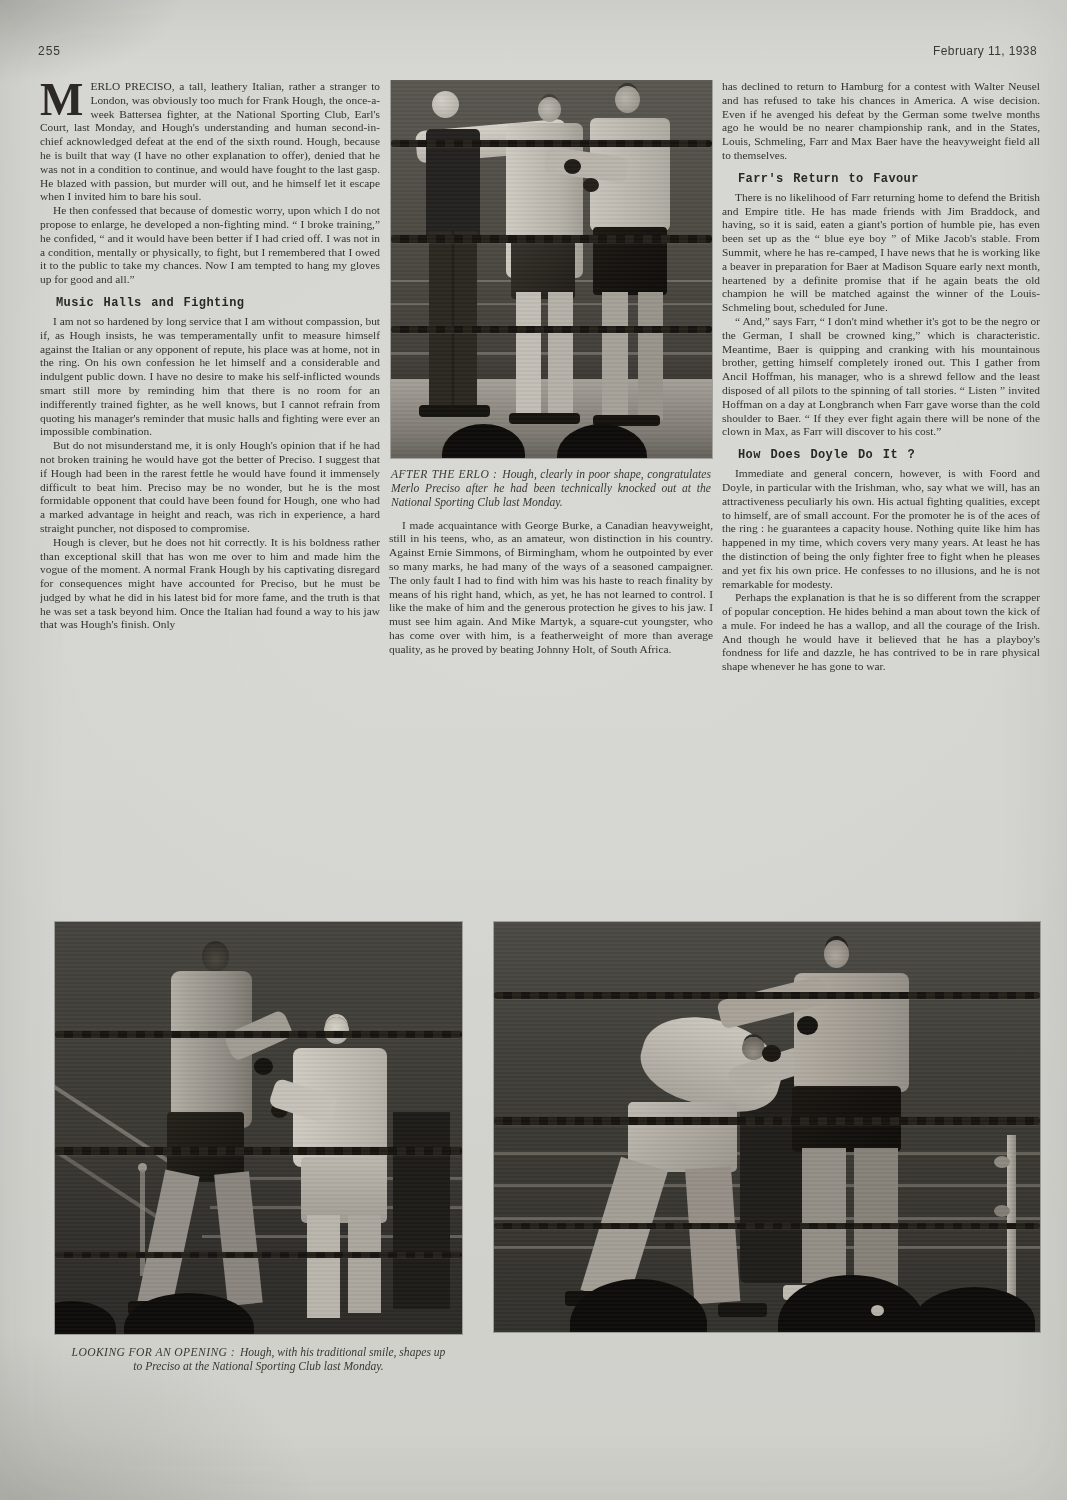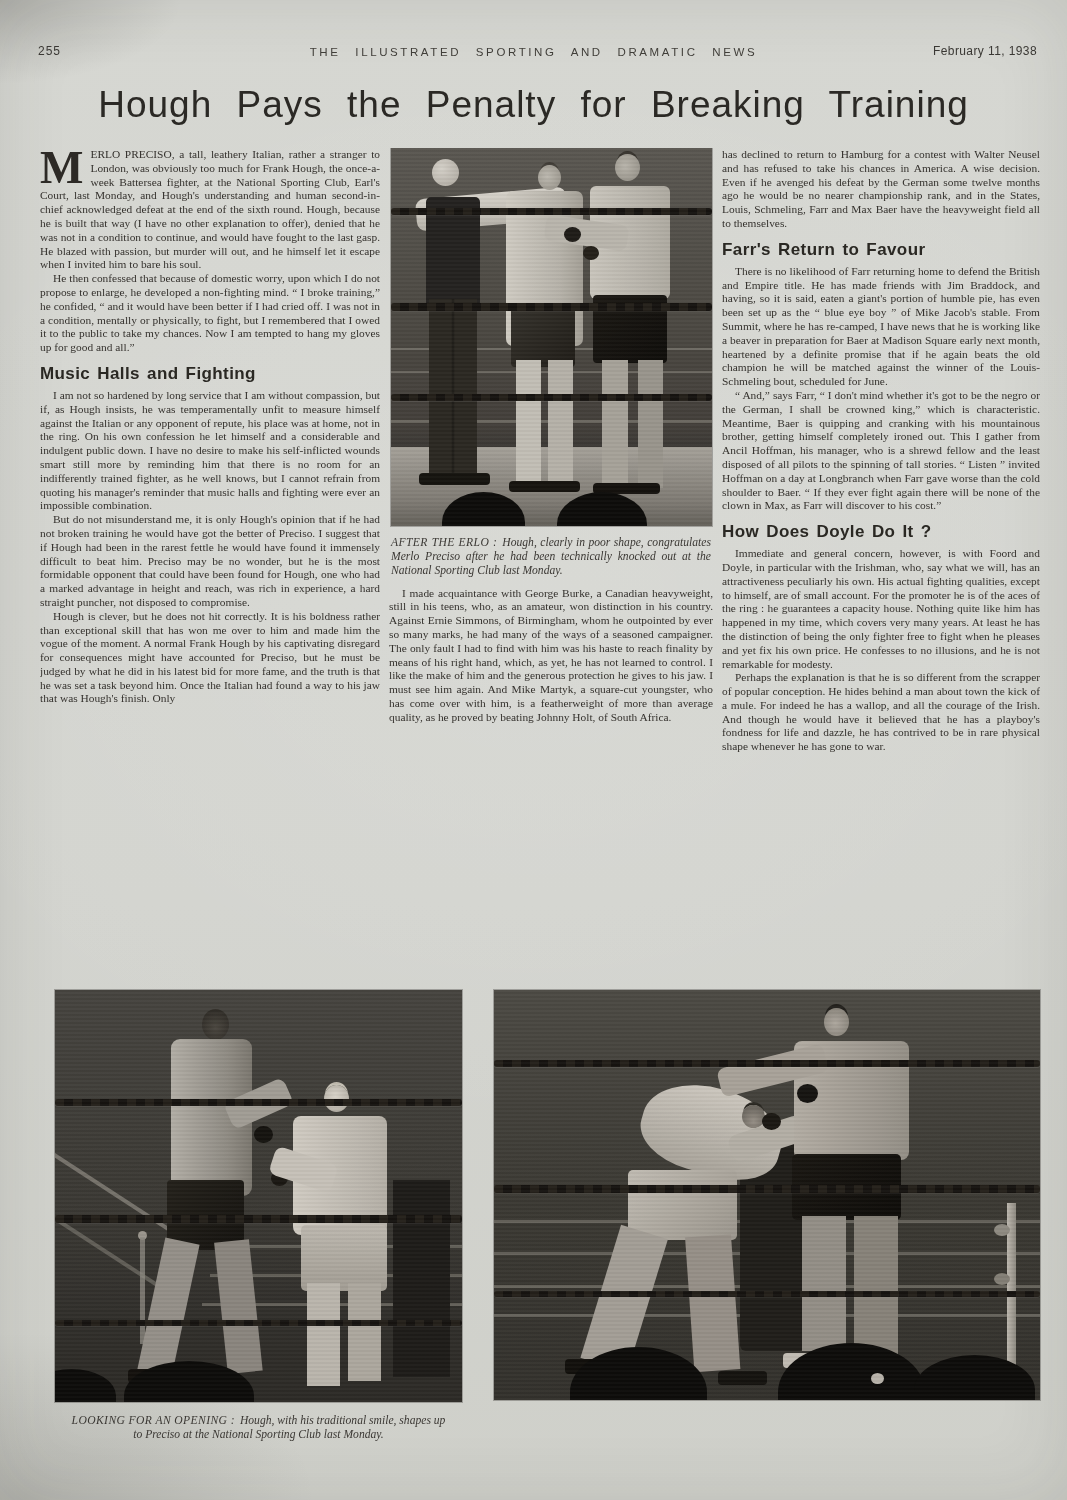--- a/index.html
+++ b/index.html
@@ -9,21 +9,21 @@
       radial-gradient(ellipse 260px 120px at 0% 0%, rgba(40,38,34,0.20), transparent 70%),
       radial-gradient(ellipse 420px 240px at 2% 100%, rgba(40,38,34,0.16), transparent 70%),
       radial-gradient(ellipse 900px 700px at 50% 40%, rgba(255,255,255,0.10), transparent 80%),
       linear-gradient(180deg,#d6d7d2 0%,#d3d4cf 60%,#cfd0ca 100%);
     box-shadow: inset 0 0 70px rgba(50,48,44,0.12);
     overflow:hidden;
     font-family:"Liberation Serif", serif;
     color:#35322e;
   }
   .masthead{
-    position:relative;display:flex;align-items:flex-end;
+    position:relative;display:flex;align-items:center;
     padding:44px 30px 0 38px;
     font-family:"Liberation Sans", sans-serif;
     color:#3a3834;
   }
   .pageno{font-size:12px;letter-spacing:1px;}
   .journal{
     position:absolute;left:0;right:0;text-align:center;
     font-size:11.5px;letter-spacing:2.6px;word-spacing:9px;color:#403e39;
   }
   .issuedate{margin-left:auto;font-size:12px;letter-spacing:0.4px;}
@@ -41,22 +41,22 @@
   .para{
     margin:0;font-size:11.4px;line-height:13.8px;text-align:justify;
     color:#34312d;
   }
   .indent{text-indent:13px;}
   .dropcap{
     float:left;font-weight:bold;font-size:46px;line-height:34px;
     padding:3px 7px 0 0;color:#2d2a26;font-family:"Liberation Serif",serif;
   }
   .subhead{
-    margin:9px 0 5px 0;font-family:Liberation Sans, sans-serif;
-    font-weight:bold;font-size:17px;letter-spacing:0.4px;word-spacing:2px;color:#2a2823;
+    margin:9px 0 5px 16px;font-family:Liberation Mono, monospace;
+    font-weight:bold;font-size:12px;letter-spacing:0.4px;word-spacing:2px;color:#2a2823;
   }
   .byline{
     margin:16px 0 76px 0;text-align:center;
     font-family:"Liberation Sans",sans-serif;font-size:19px;word-spacing:7px;color:#343230;
   }
   .photo{
     position:relative;overflow:hidden;background:#3f3d39;
     box-shadow: inset 0 0 46px rgba(0,0,0,0.45), 0 0 0 1px rgba(60,58,54,0.35);
   }
   .photo::after{
@@ -83,25 +83,23 @@
 </style>
 </head>
 <body>
 
 <div class="page">
 
   <div class="smudge" style="left:430px;top:175px;width:240px;height:40px;background:#b9bab4;"></div>
 
   <header class="masthead">
     <span class="pageno">255</span>
-    <span class="journal">THE  ILLUSTRATED  SPORTING  AND  DRAMATIC  NEWS</span>
     <span class="issuedate">February 11, 1938</span>
   </header>
 
-  <h1 class="headline">Hough Pays the Penalty for Breaking Training</h1>
 
   <div class="cols">
 
     <div class="col col-left">
       <p class="para"><span class="dropcap">M</span><span>ERLO PRECISO, a tall, leathery Italian, rather a stranger to London, was obviously too much for Frank Hough, the once-a-week Battersea fighter, at the National Sporting Club, Earl's Court, last Monday, and Hough's understanding and human second-in-chief acknowledged defeat at the end of the sixth round.  Hough, because he is built that way (I have no other explanation to offer), denied that he was not in a condition to continue, and would have fought to the last gasp.  He blazed with passion, but murder will out, and he himself let it escape when I invited him to bare his soul.</span></p>
       <p class="para indent">He then confessed that because of domestic worry, upon which I do not propose to enlarge, he developed a non-fighting mind.  “ I broke training,” he confided, “ and it would have been better if I had cried off.  I was not in a condition, mentally or physically, to fight, but I remembered that I owed it to the public to take my chances.  Now I am tempted to hang my gloves up for good and all.”</p>
       <h3 class="subhead">Music Halls and Fighting</h3>
       <p class="para indent">I am not so hardened by long service that I am without compassion, but if, as Hough insists, he was temperamentally unfit to measure himself against the Italian or any opponent of repute, his place was at home, not in the ring.  On his own confession he let himself and a considerable and indulgent public down.  I have no desire to make his self-inflicted wounds smart still more by reminding him that there is no room for an indifferently trained fighter, as he well knows, but I cannot refrain from quoting his manager's reminder that music halls and fighting were ever an impossible combination.</p>
       <p class="para indent">But do not misunderstand me, it is only Hough's opinion that if he had not broken training he would have got the better of Preciso. I suggest that if Hough had been in the rarest fettle he would have found it immensely difficult to beat him.   Preciso may be no wonder, but he is the most formidable opponent that could have been found for Hough, one who had a marked advantage in height and reach, was rich in experience, a hard straight puncher, not disposed to compromise.</p>
       <p class="para indent">Hough is clever, but he does not hit correctly. It is his boldness rather than exceptional skill that has won me over to him and made him the vogue of the moment.  A normal Frank Hough by his captivating disregard for consequences might have accounted for Preciso, but he must be judged by what he did in his latest bid for more fame, and the truth is that he was set a task beyond him.  Once the Italian had found a way to his jaw that was Hough's finish.  Only</p>

